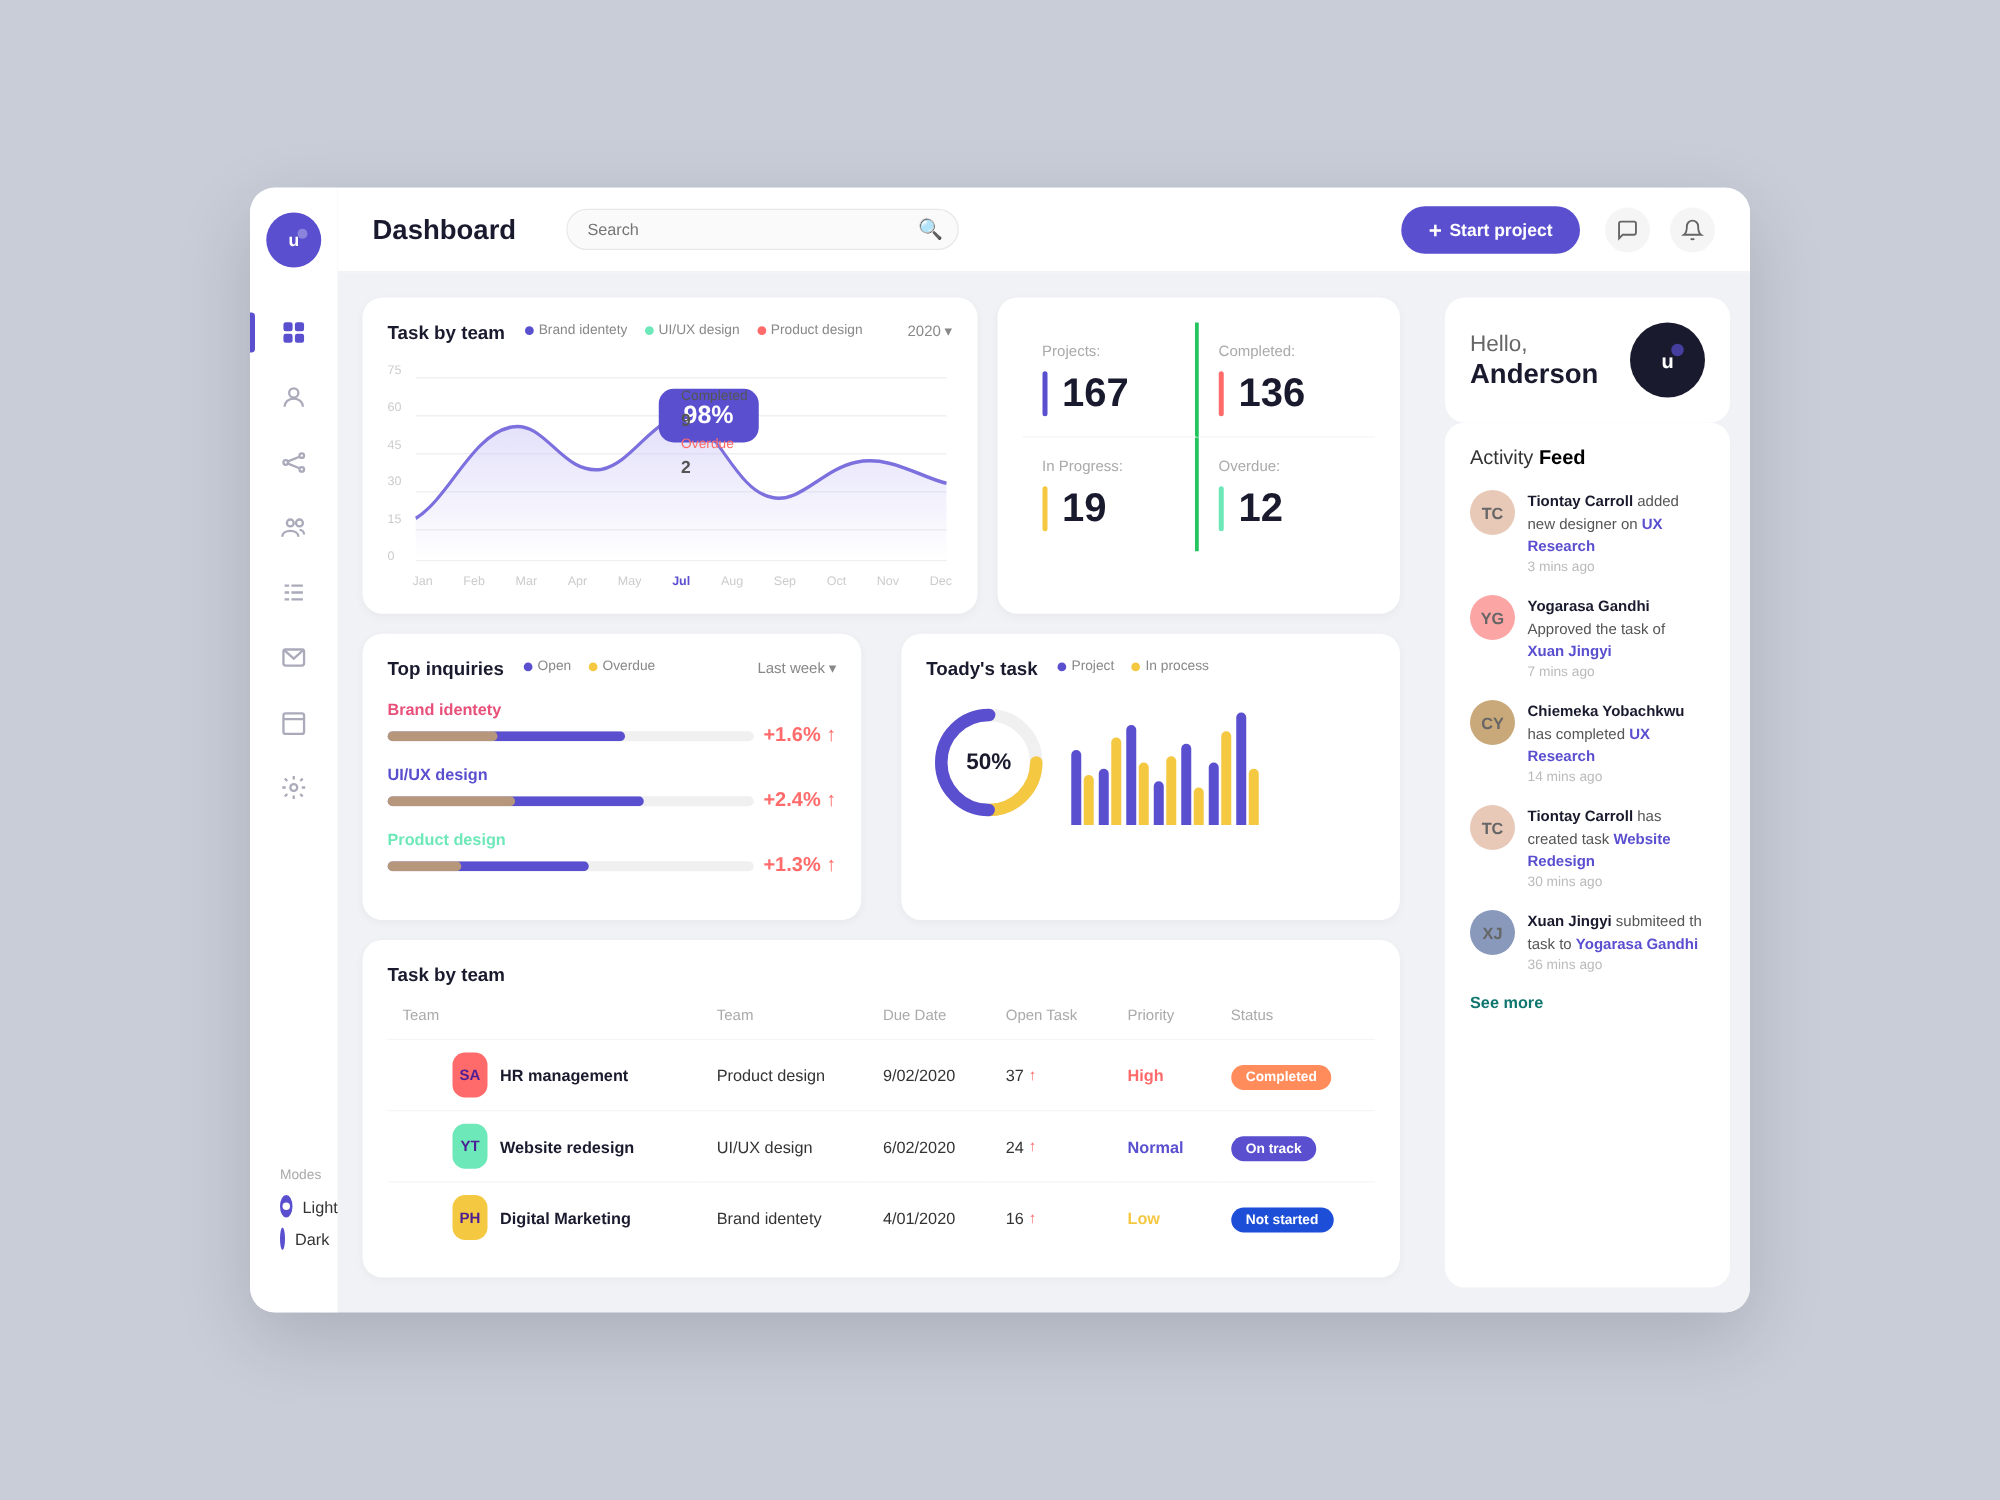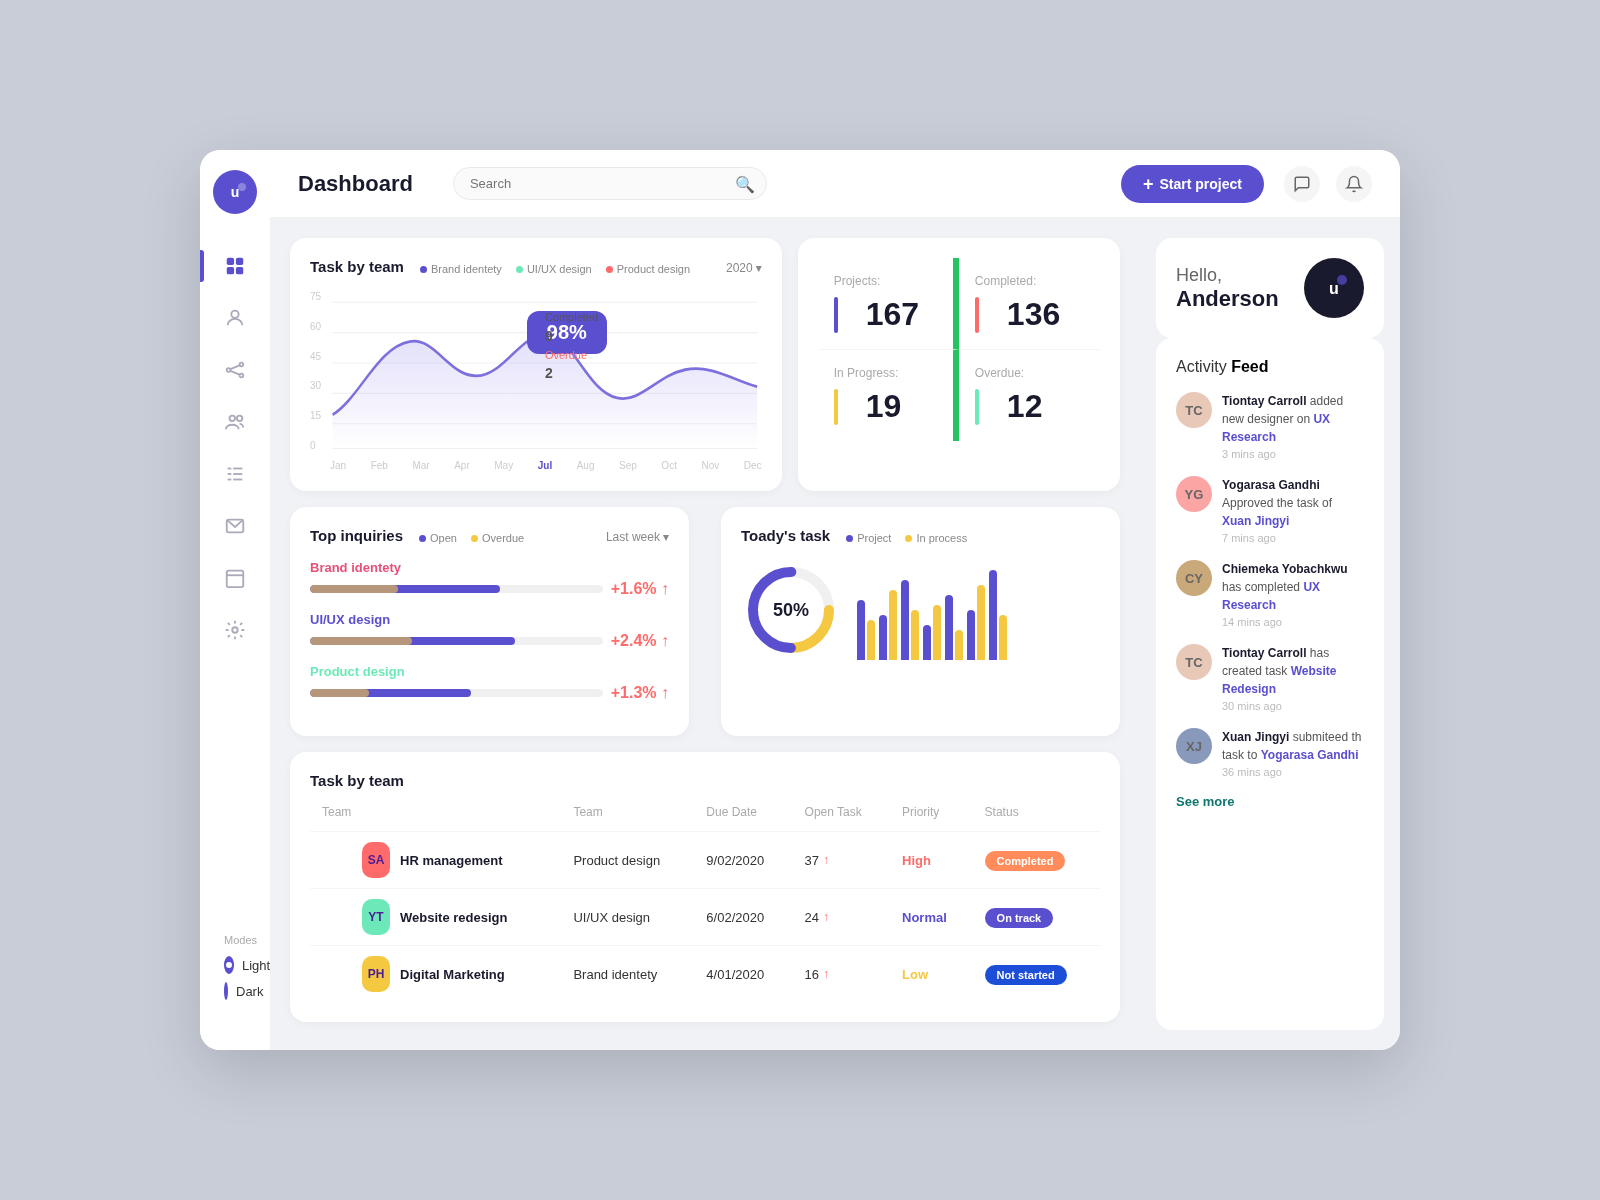--- a/index.html
+++ b/index.html
@@ -214,21 +214,21 @@
     }
     
     .card {
       background: #fff;
       border-radius: 16px;
       padding: 20px;
       box-shadow: 0 2px 8px rgba(0,0,0,0.04);
     }
     .card-header {
       display: flex;
-      align-items: flex-end;
+      align-items: flex-start;
       gap: 8px;
       margin-bottom: 16px;
     }
     .card-title {
       font-size: 15px;
       font-weight: 700;
       color: #1a1a2e;
     }
     .card-legend {
       display: flex;
@@ -303,36 +303,36 @@
     }
     
     .stats-grid {
       display: grid;
       grid-template-columns: 1fr 1fr;
       gap: 0;
     }
     .stat-item {
       padding: 16px;
       border-bottom: 1px solid #f5f5f5;
-      border-right: 6px solid #22c55e;
+      border-right: 3px solid #22c55e;
     }
     .stat-item:nth-child(2n) { border-right: none; }
     .stat-item:nth-child(3), .stat-item:nth-child(4) { border-bottom: none; }
     .stat-label {
       font-size: 12px;
       color: #aaa;
       margin-bottom: 8px;
     }
     .stat-value {
       font-size: 32px;
       font-weight: 800;
       color: #1a1a2e;
       display: flex;
       align-items: flex-end;
-      gap: 24px;
+      gap: 8px;
     }
     .stat-bar {
       width: 4px;
       height: 36px;
       border-radius: 2px;
       margin-right: 4px;
     }
     
     .row2 {
       display: flex;

